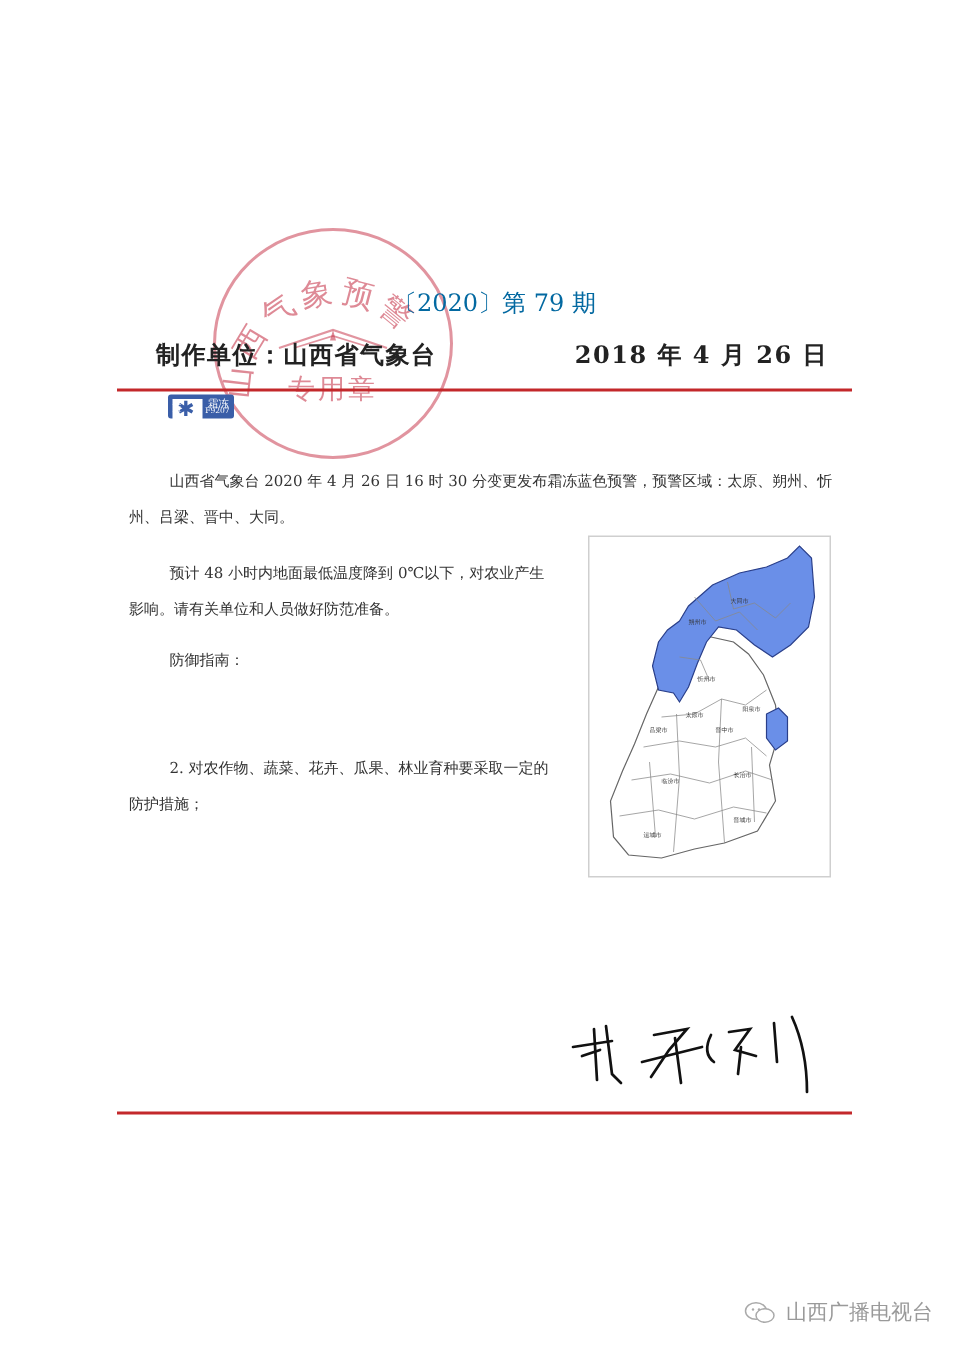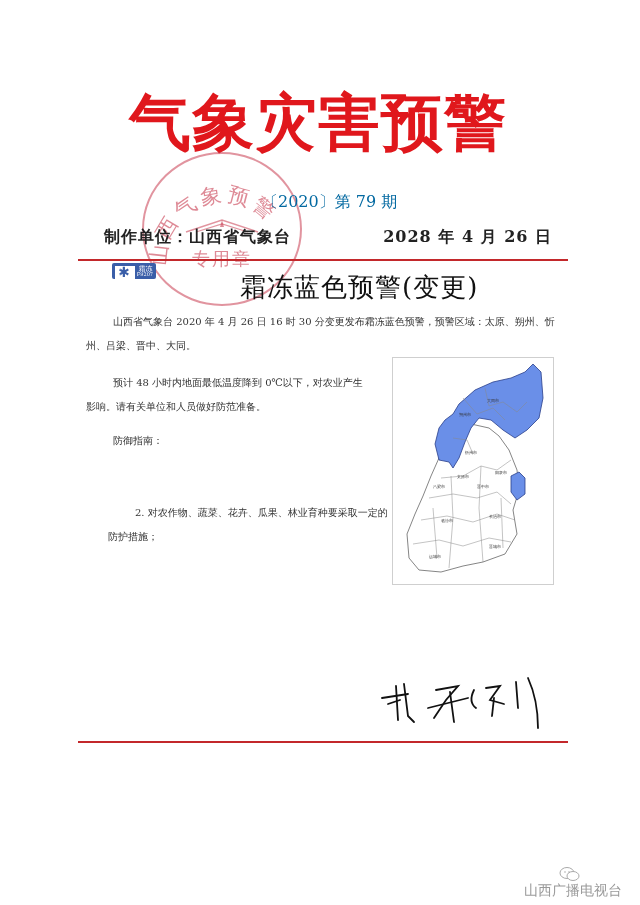--- a/index.html
+++ b/index.html
@@ -41,42 +41,41 @@
 
   .doc-title { position: absolute; left: 240px; top: 270px; font-size: 26px; color: #111;
                letter-spacing: 1px; }
 
   .body-text { position: absolute; left: 86px; font-size: 10px; color: #333; line-height: 24px; }
   .para1 { top: 310px; width: 480px; text-indent: 27px; }
   .para-left { left: 86px; width: 285px; }
   .p2 { top: 371px; text-indent: 27px; }
   .p3 { top: 429px; text-indent: 27px; }
   .p4 { top: 453px; text-indent: 27px; }
-  .p5 { top: 501px; text-indent: 27px; margin-left: 22px; }
+  .p5 { top: 501px; text-indent: 27px; }
   .p6 { top: 549px; text-indent: 27px; }
 
   .map-frame { position: absolute; left: 392px; top: 357px; width: 160px; height: 226px;
                border: 1px solid #cfcfcf; background: #fff; }
   .map-frame svg { position: absolute; left: 0; top: 0; }
 
   .signature { position: absolute; left: 378px; top: 670px; width: 180px; height: 60px; }
 
   .footer-row { position: absolute; left: 86px; right: 88px; top: 750px; display: flex;
                 justify-content: space-between; font-size: 16px; font-weight: 600; letter-spacing: 1px; }
 
   .watermark { position: absolute; right: 18px; top: 866px; display: flex; align-items: center;
-               font-family: Liberation Sans, sans-serif; font-size: 14px; color: #9a9a9a; flex-direction: column; }
+               font-family: Liberation Sans, sans-serif; font-size: 14px; color: #9a9a9a; }
   .watermark .wechat { width: 22px; height: 16px; margin-right: 6px; }
 </style>
 </head>
 <body>
 
 <div class="page">
 
-  <div class="masthead">气象灾害预警</div>
 
   <div class="stamp">
     <svg class="stamp-arc" viewBox="0 0 156 150" width="156" height="150">
       <defs>
         <path id="arcPath" d="M 22,112 A 58,58 0 1,1 138,100"></path>
       </defs>
       <text font-size="21" fill="rgba(200,60,80,0.6)" letter-spacing="4" font-family="DejaVu Serif, serif">
         <textPath href="#arcPath">山西气象预警</textPath>
       </text>
     </svg>
@@ -85,33 +84,32 @@
       <path d="M12 14 L38 6 L64 14" fill="none" stroke="rgba(200,60,80,0.55)" stroke-width="1.2"></path>
       <path d="M38 2 L36 9 L40 9 Z" fill="rgba(200,60,80,0.6)"></path>
     </svg>
     <div class="stamp-bottom">专用章</div>
   </div>
 
   <div class="issue">〔2020〕第 79 期</div>
 
   <div class="meta-row">
     <span>制作单位：山西省气象台</span>
-    <span>2028 年 4 月 26 日</span>
+    <span>2018 年 4 月 26 日</span>
   </div>
 
   <div class="rule top"></div>
 
   <div class="warning-icon">
     <div class="box"></div>
     <div class="side">霜冻</div>
     <div class="lbl">蓝</div>
     <div class="code">F9207</div>
   </div>
 
-  <div class="doc-title">霜冻蓝色预警(变更)</div>
 
   <div class="body-text para1">山西省气象台 2020 年 4 月 26 日 16 时 30 分变更发布霜冻蓝色预警，预警区域：太原、朔州、忻州、吕梁、晋中、大同。</div>
   <div class="body-text para-left p2">预计 48 小时内地面最低温度降到 0℃以下，对农业产生影响。请有关单位和人员做好防范准备。</div>
   <div class="body-text para-left p3">防御指南：</div>
   <div class="body-text para-left p5">2. 对农作物、蔬菜、花卉、瓜果、林业育种要采取一定的防护措施；</div>
 
   <div class="map-frame">
     <svg width="160" height="226" viewBox="0 0 160 226">
 
       <path d="M60 58 L52 78 L46 100 L38 118 L30 138 L22 156 L14 176 L16 200 L26 212 L48 214 L70 208 L90 204 L112 196 L124 176 L120 152 L126 132 L124 112 L116 92 L106 78 L96 70 L78 66 Z" fill="#fff" stroke="#666" stroke-width="0.8"></path>

